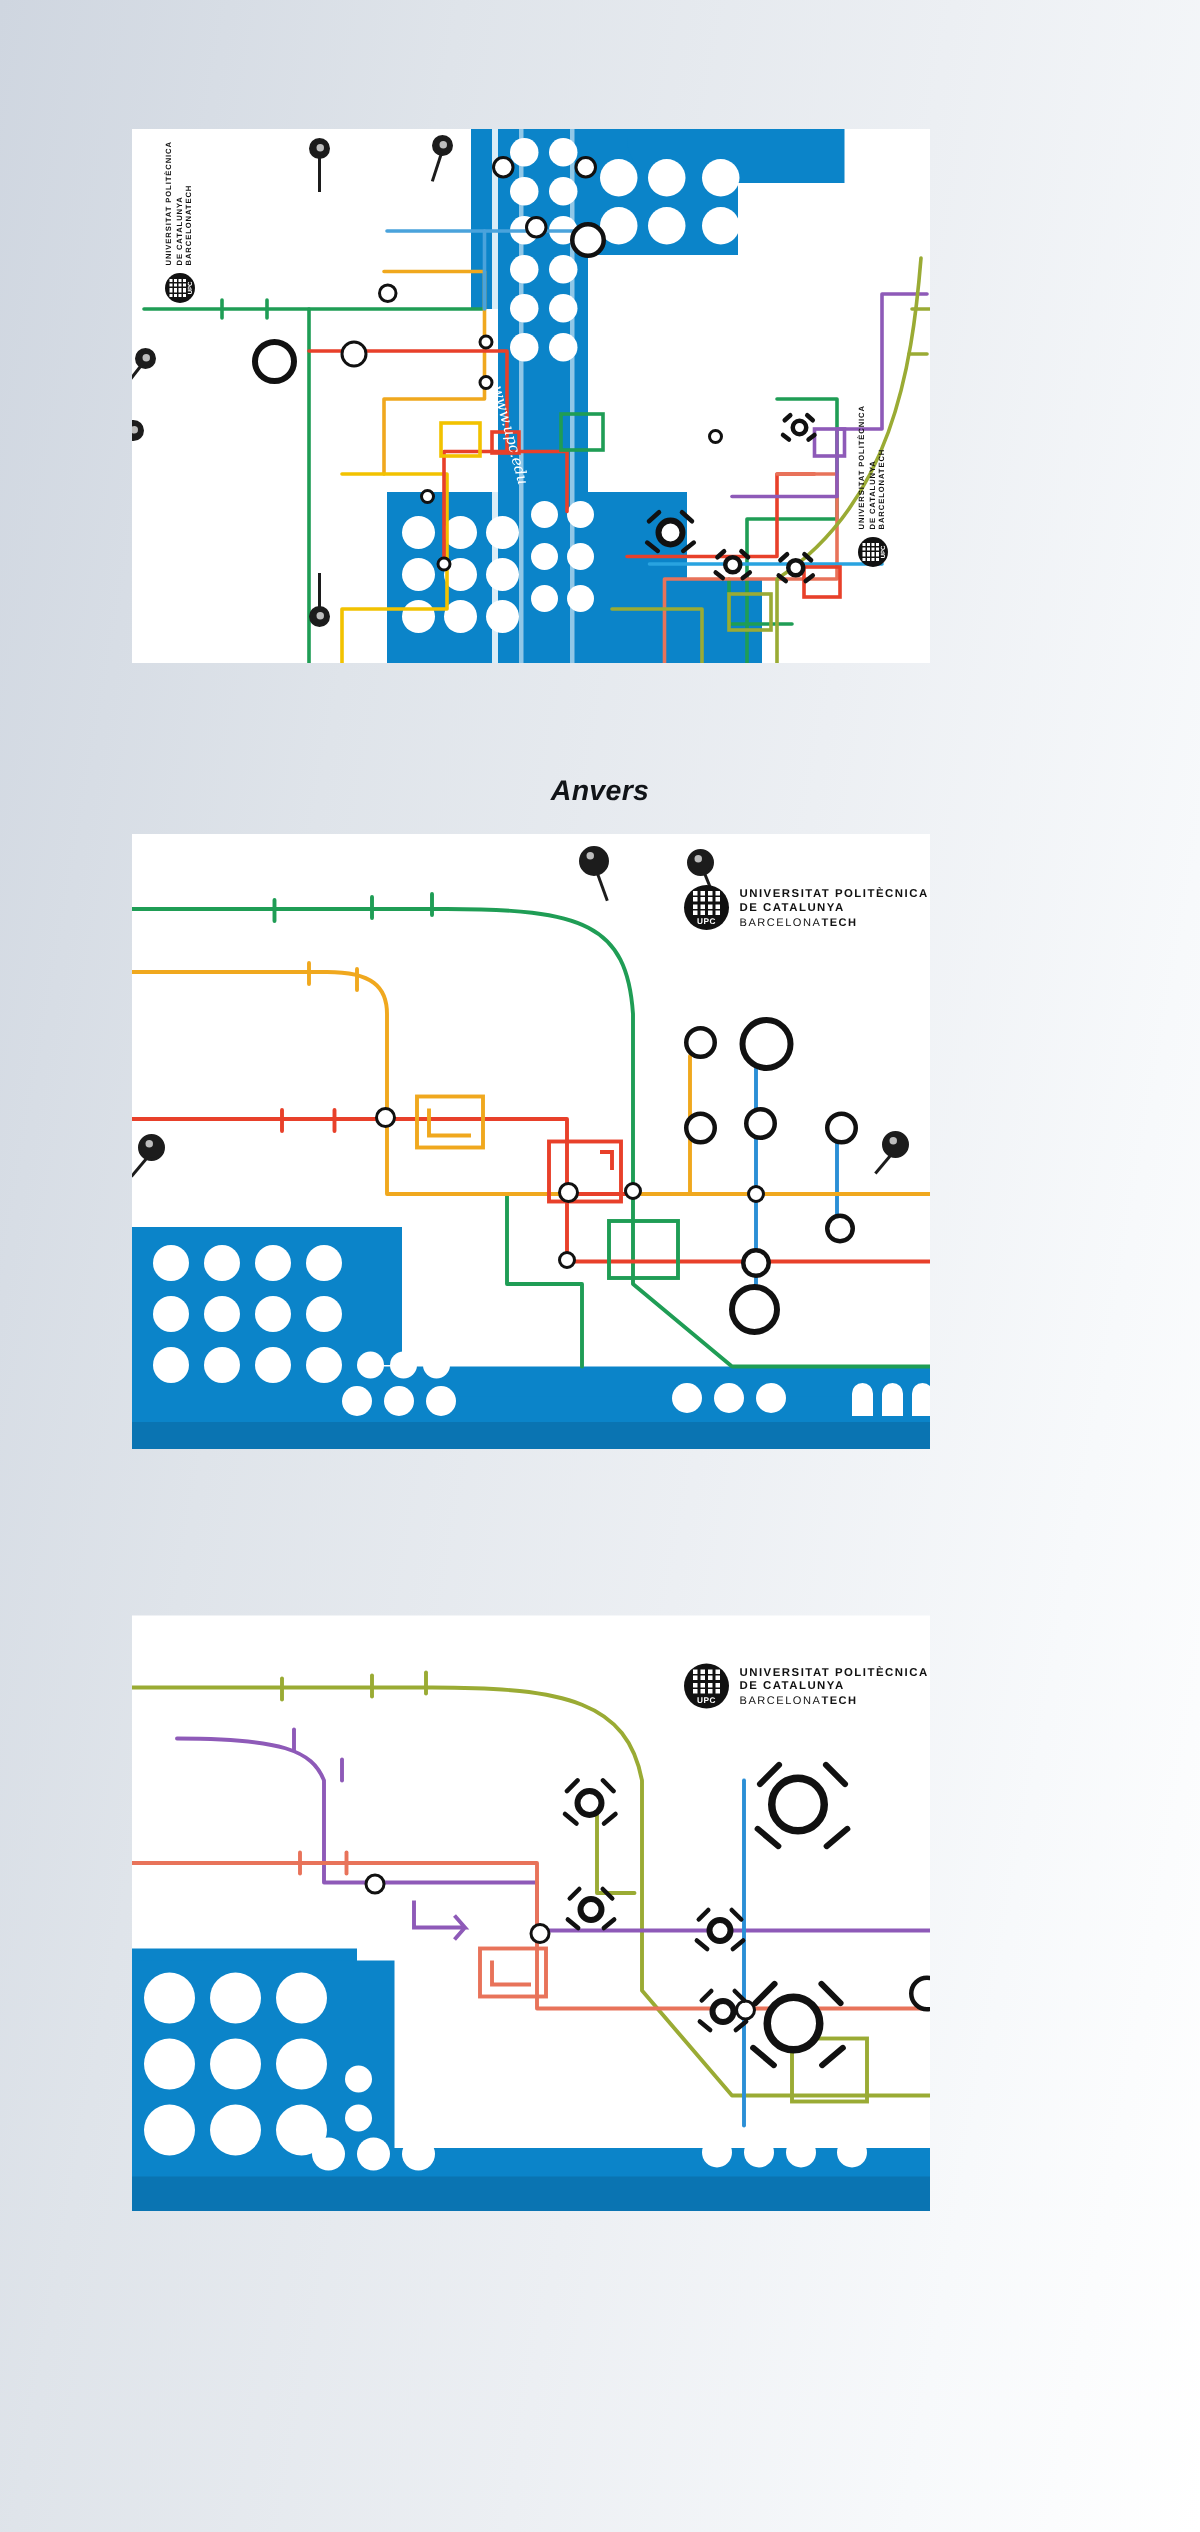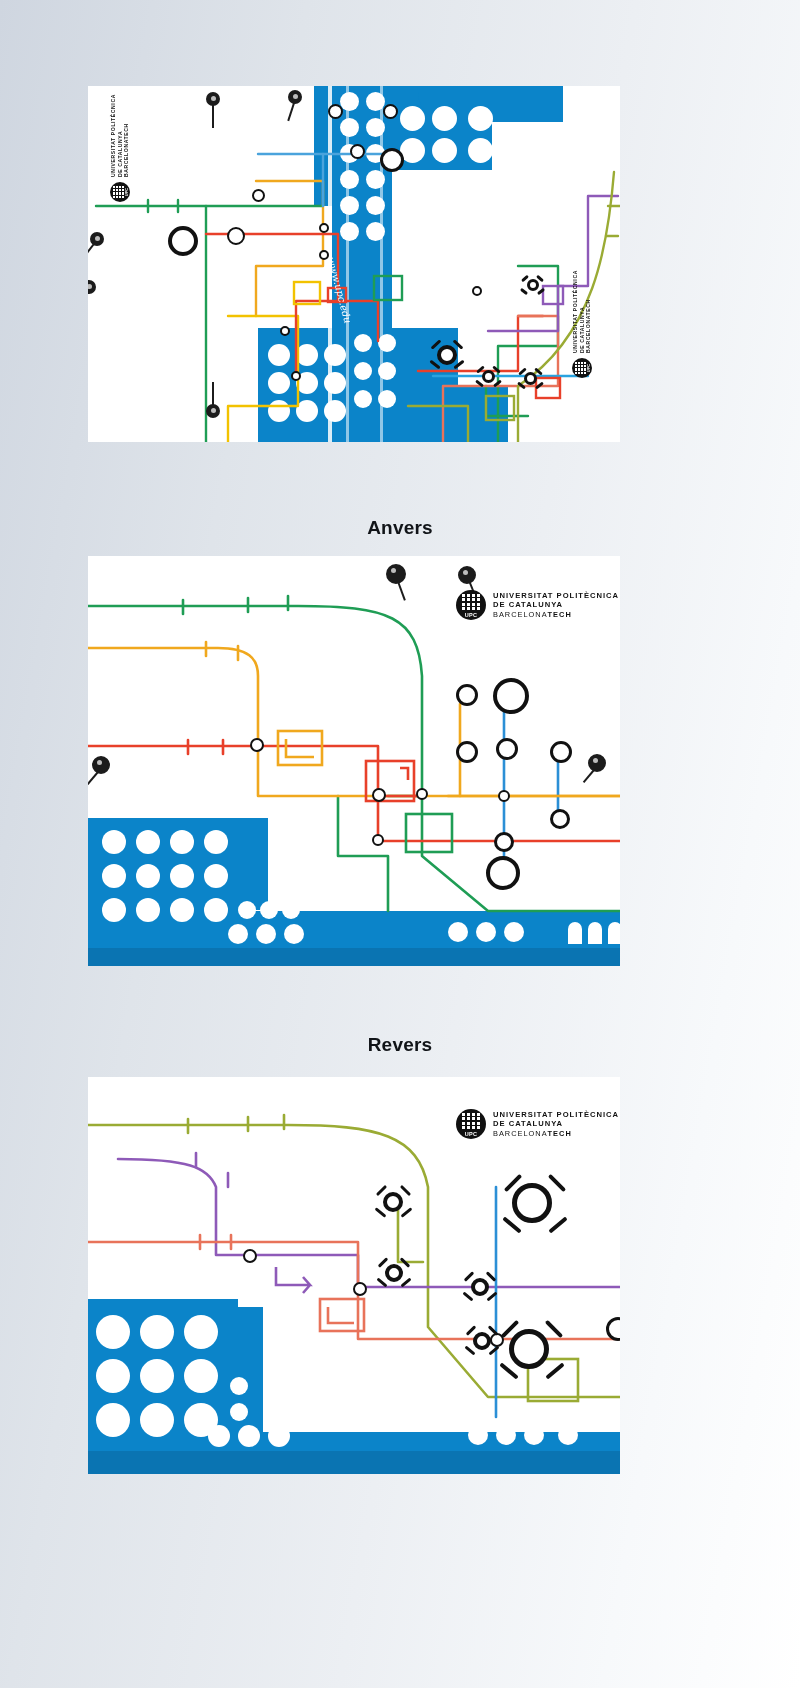--- a/index.html
+++ b/index.html
@@ -307,21 +307,21 @@
         </div>
         <div class="vtxt">
           <div>UNIVERSITAT POLITÈCNICA</div>
           <div>DE CATALUNYA</div>
           <div>BARCELONATECH</div>
         </div>
       </div>
     </div>
   </div>
 
-  <div class="section-title" style="position:absolute;left:0;top:517px;width:800px;">Anvers</div>
+  <div class="section-title" style="position:absolute;left:0;top:517px;width:800px;font-style:italic;">Anvers</div>
 
   <div class="board" style="left:88px;top:556px;width:532px;height:410px;">
 
     <div class="blue" style="left:0px;top:262px;width:152px;height:110px;"></div>
     <div class="blue" style="left:0px;top:262px;width:180px;height:92px;"></div>
     <div class="blue" style="left:0px;top:372px;width:532px;height:38px;"></div>
     <div class="blue" style="left:0px;top:392px;width:532px;height:18px;background:#0a74b2;"></div>
     <div class="blue" style="left:152px;top:355px;width:380px;height:20px;"></div>
 
     <div>
@@ -445,21 +445,20 @@
         <div class="tag">UPC</div>
       </div>
       <div class="txt">
         <div class="l1">UNIVERSITAT POLITÈCNICA</div>
         <div class="l2">DE CATALUNYA</div>
         <div class="l3"><span>BARCELONA</span><b>TECH</b></div>
       </div>
     </div>
   </div>
 
-  <div class="section-title" style="position:absolute;left:0;top:1034px;width:800px;">Revers</div>
 
   <div class="board" style="left:88px;top:1077px;width:532px;height:397px;">
 
     <div class="blue" style="left:0px;top:222px;width:150px;height:150px;"></div>
     <div class="blue" style="left:0px;top:230px;width:175px;height:130px;"></div>
     <div class="blue" style="left:0px;top:355px;width:532px;height:42px;"></div>
     <div class="blue" style="left:0px;top:374px;width:532px;height:23px;background:#0a74b2;"></div>
 
     <div>
       <div class="dotw" style="left:8px;top:238px;width:34px;height:34px;"></div>

